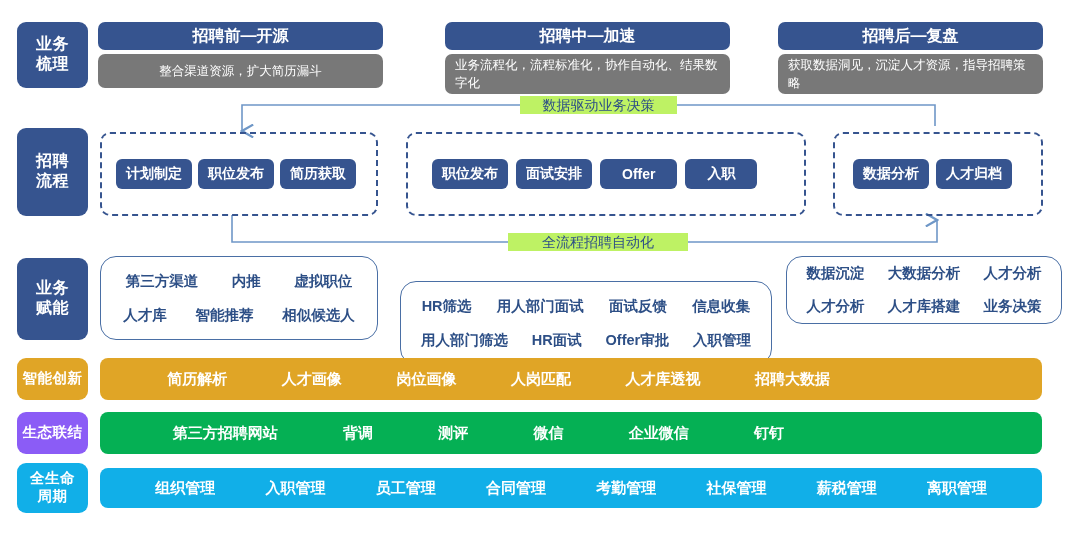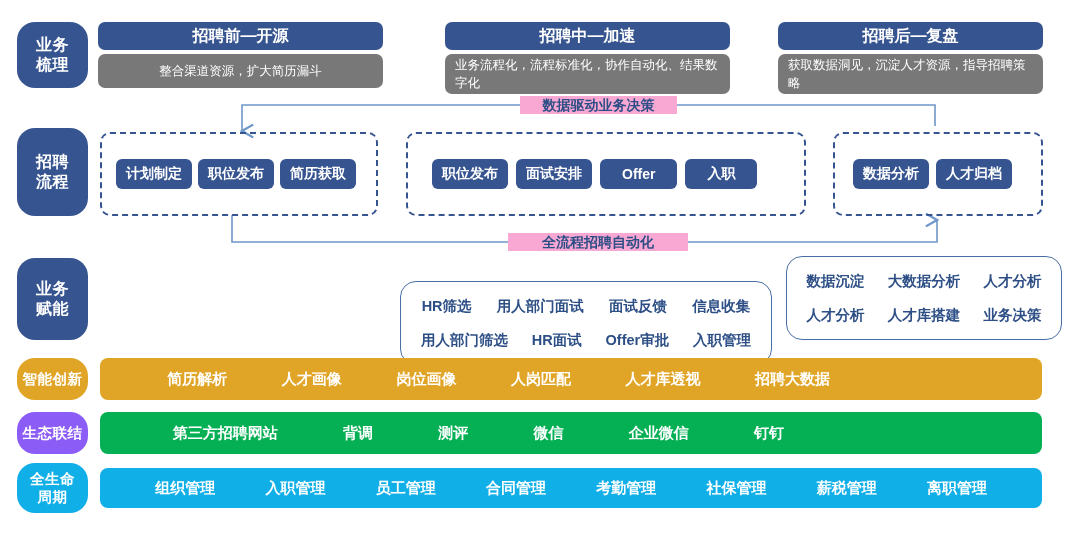--- a/index.html
+++ b/index.html
@@ -10,22 +10,23 @@
     position:relative;overflow:hidden;
     -webkit-font-smoothing:antialiased;
   }
   .canvas{position:absolute;left:0;top:0;width:1080px;height:540px;}
 
   
   .rowlabel{
     position:absolute;
     display:flex;flex-direction:column;align-items:center;justify-content:center;
     color:#fff;font-weight:bold;text-align:center;
-    border-radius:18px;line-height:1.25;
+    border-radius:9px;line-height:1.25;
     letter-spacing:.5px;
+    font-family:Liberation Mono, monospace;
   }
   .rowlabel span{display:block;}
   .rl-blue{background:#36548f;}
   .rl-orange{background:#E0A526;}
   .rl-green{background:#8b5cf6;}
   .rl-cyan{background:#11AFE8;}
 
   
   .stage{position:absolute;}
   .stage-title{
@@ -81,22 +82,22 @@
     display:flex;align-items:center;justify-content:space-around;
     color:#fff;font-weight:bold;box-sizing:border-box;
   }
   .bar .item{white-space:nowrap;}
   .bar-orange{background:#E0A526;}
   .bar-green{background:#05B054;}
   .bar-cyan{background:#11AFE8;}
 
   
   .conn-label{
-    position:absolute;color:#2d4f86;font-weight:bold;
-    background:#f9a8d4;padding:0 8px;white-space:nowrap;
+    position:absolute;color:#2d4f86;font-weight:normal;
+    background:#bef264;padding:0 8px;white-space:nowrap;
     text-align:center;
   }
   svg.lines{position:absolute;left:0;top:0;width:1080px;height:540px;pointer-events:none;}
 </style>
 </head>
 <body>
 
 <div class="canvas">
 
   <svg class="lines" viewBox="0 0 1080 540">
@@ -160,37 +161,49 @@
   <div class="dashgroup" style="left:833px;top:132px;width:210px;height:84px;padding:0 18px;">
     <div class="chip" style="height:30px;padding:0 10px;font-size:14px;margin-right:7px;">数据分析</div>
     <div class="chip" style="height:30px;padding:0 10px;font-size:14px;">人才归档</div>
   </div>
 
   <div class="rowlabel rl-blue" style="left:17px;top:258px;width:71px;height:82px;font-size:16px;">
     <span>业务</span>
     <span>赋能</span>
   </div>
 
+  <div class="capbox" style="left:100px;top:256px;width:278px;height:84px;padding:0 8px;">
+    <div class="caprow" style="font-size:14.5px;height:34px;">
+      <span class="item">第三方渠道</span>
+      <span class="item">内推</span>
+      <span class="item">虚拟职位</span>
+    </div>
+    <div class="caprow" style="font-size:14.5px;height:34px;">
+      <span class="item">人才库</span>
+      <span class="item">智能推荐</span>
+      <span class="item">相似候选人</span>
+    </div>
+  </div>
 
   <div class="capbox" style="left:400px;top:256px;width:372px;height:84px;padding:0 8px;margin-top:25px;">
     <div class="caprow" style="font-size:14.5px;height:34px;">
       <span class="item">HR筛选</span>
       <span class="item">用人部门面试</span>
       <span class="item">面试反馈</span>
       <span class="item">信息收集</span>
     </div>
     <div class="caprow" style="font-size:14.5px;height:34px;">
       <span class="item">用人部门筛选</span>
       <span class="item">HR面试</span>
       <span class="item">Offer审批</span>
       <span class="item">入职管理</span>
     </div>
   </div>
 
-  <div class="capbox" style="left:786px;top:256px;width:276px;height:84px;padding:0 8px;">
+  <div class="capbox" style="left:786px;top:256px;width:276px;height:68px;padding:0 8px;">
     <div class="caprow" style="font-size:14.5px;height:34px;">
       <span class="item">数据沉淀</span>
       <span class="item">大数据分析</span>
       <span class="item">人才分析</span>
     </div>
     <div class="caprow" style="font-size:14.5px;height:34px;">
       <span class="item">人才分析</span>
       <span class="item">人才库搭建</span>
       <span class="item">业务决策</span>
     </div>

